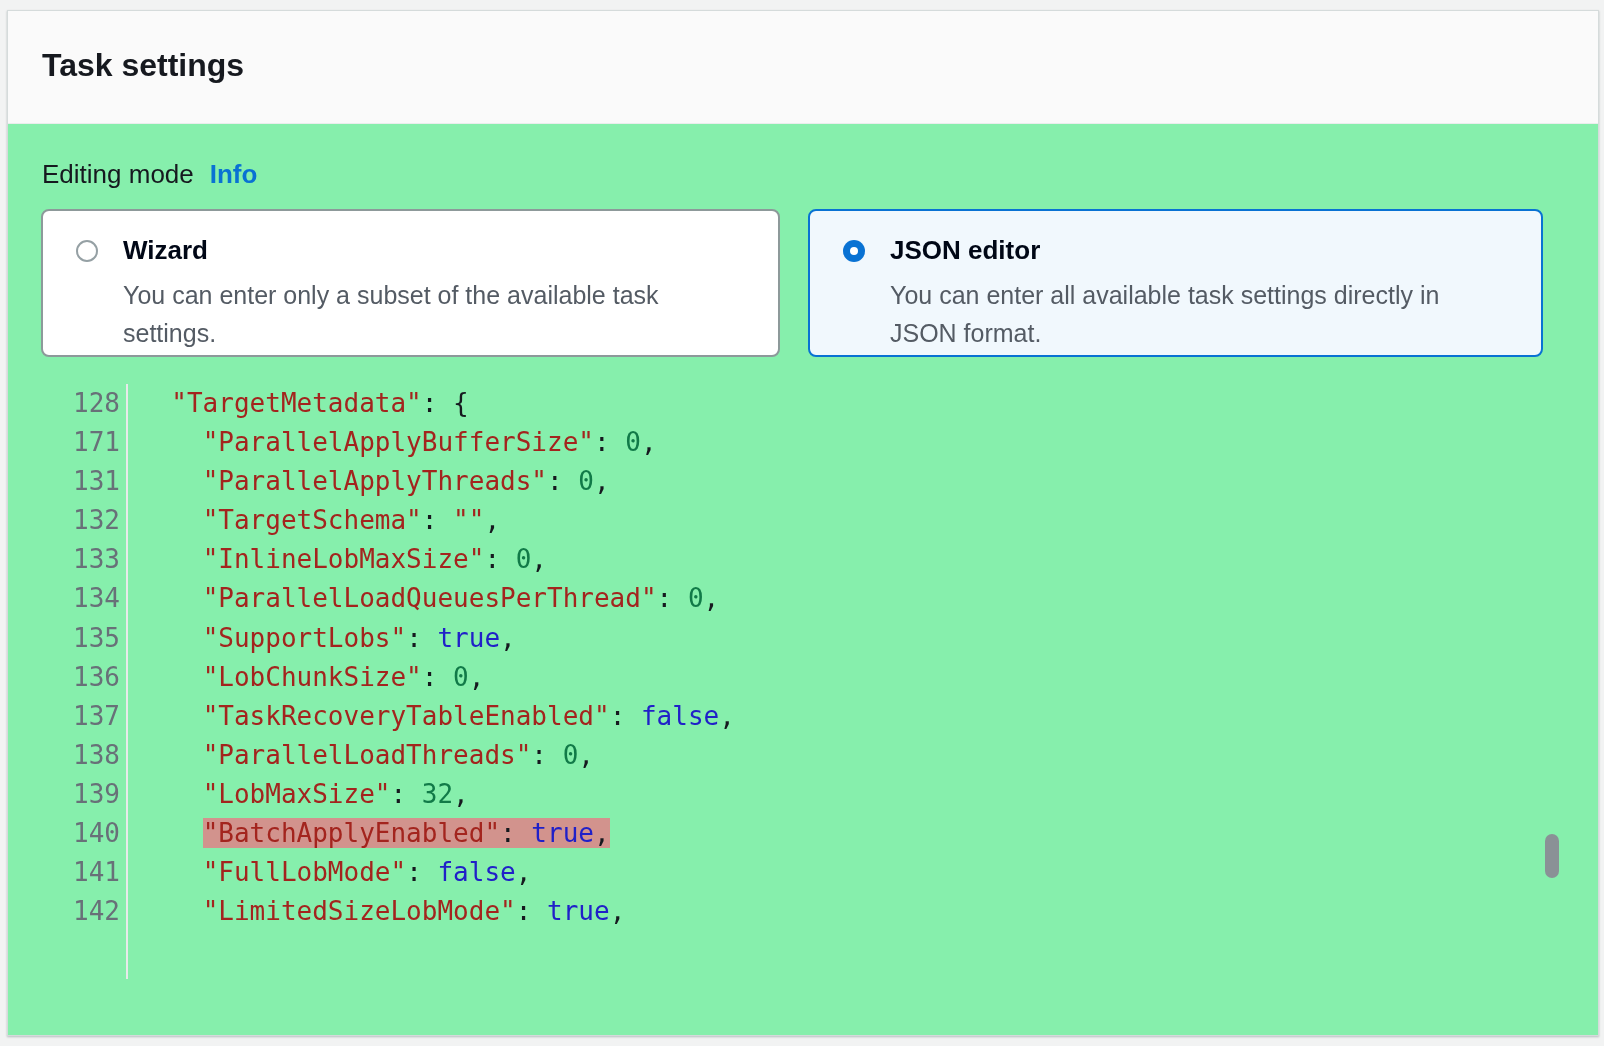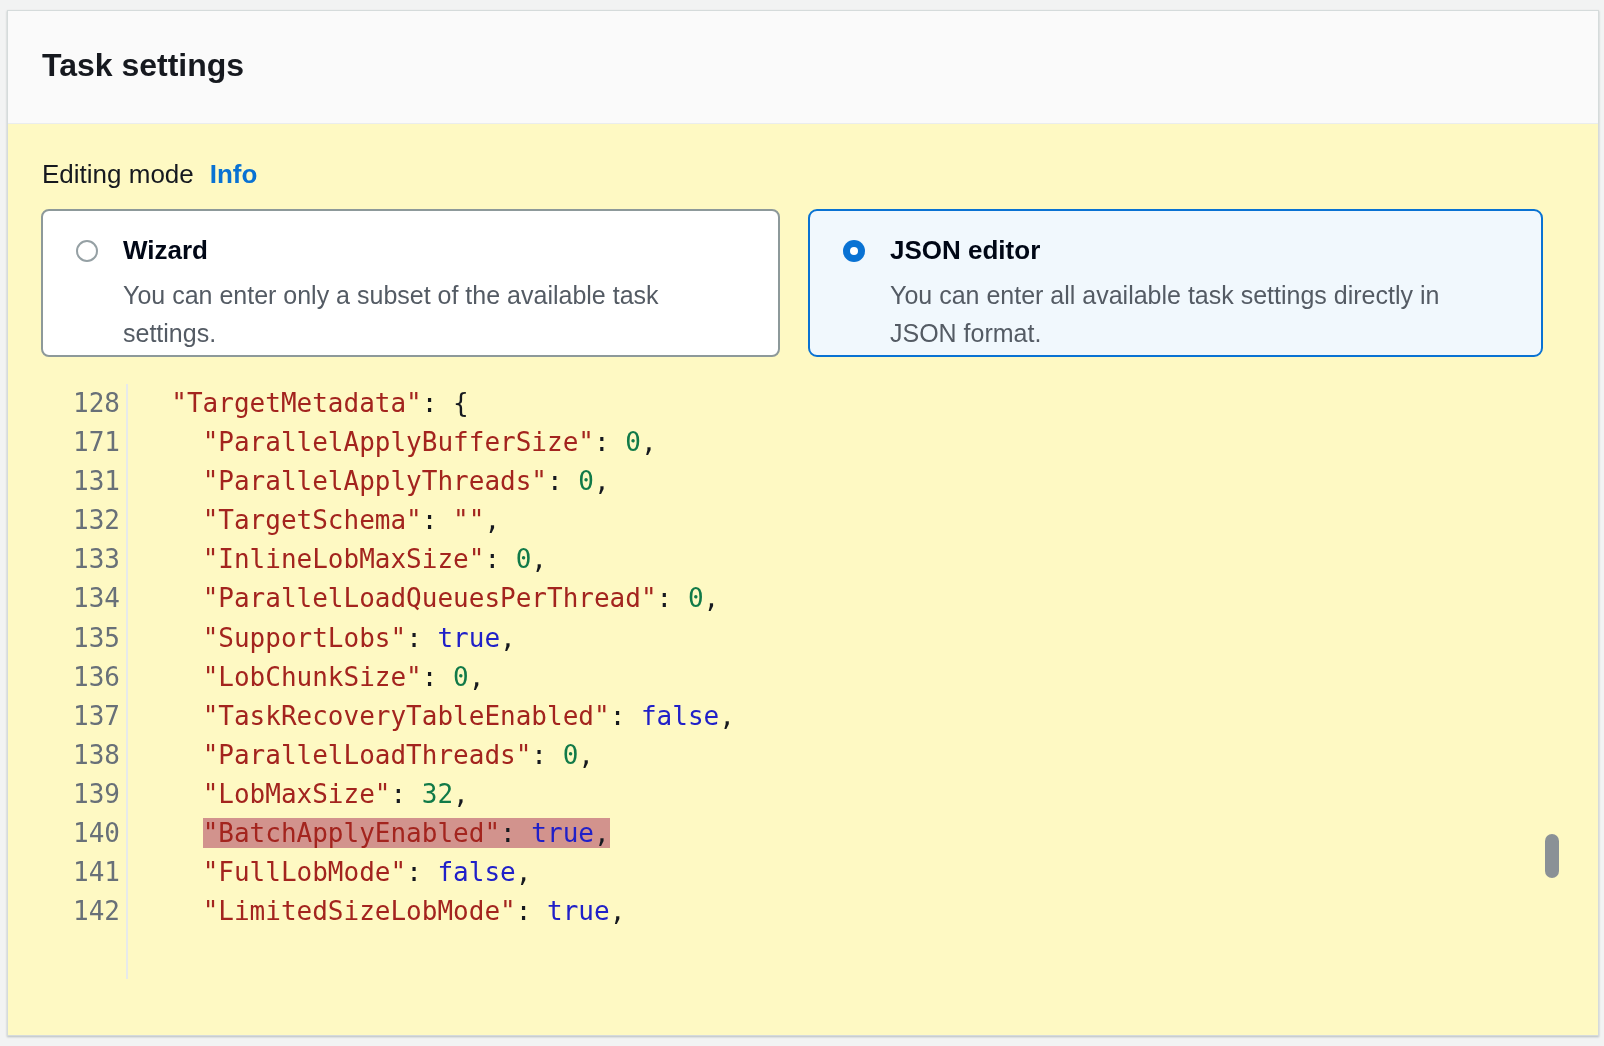--- a/index.html
+++ b/index.html
@@ -6,21 +6,21 @@
   body{
     width:1604px;height:1046px;
     background:#f2f3f3;
     font-family:"Liberation Sans", sans-serif;
     color:#16191f;
     overflow:hidden;
     position:relative;
   }
   .card{
     position:absolute;left:7px;top:10px;width:1592px;height:1026px;
-    background:#fef9c3;
+    background:#86efac;
     border:1px solid #d5dbdb;
     box-shadow:0 1px 2px rgba(0,28,36,0.25);
     box-sizing:border-box;
     padding-left:14px;
   }
   .card-header{
     position:absolute;left:0;top:0;right:0;height:113px;
     background:#fafafa;
     border-bottom:1px solid #eaeded;
     box-sizing:border-box;
@@ -45,21 +45,20 @@
     border:2px solid #8d999a;
     border-radius:8px;
     padding:24px 28px 0 33px;
     position:relative;
     cursor:pointer;
   }
   .tile.selected{
     width:735px;
     background:#f1f8fd;
     border-color:#0972d3;
-    border-radius:9px;
   }
   .tile-head{display:flex;align-items:center;gap:25px;}
   .radio{
     width:22px;height:22px;border-radius:50%;
     box-sizing:border-box;flex:0 0 auto;
   }
   .radio.off{border:2px solid #95a0a4;background:#ffffff;}
   .radio.on{background:#0972d3;position:relative;}
   .radio.on::after{
     content:"";position:absolute;left:7px;top:7px;width:8px;height:8px;

